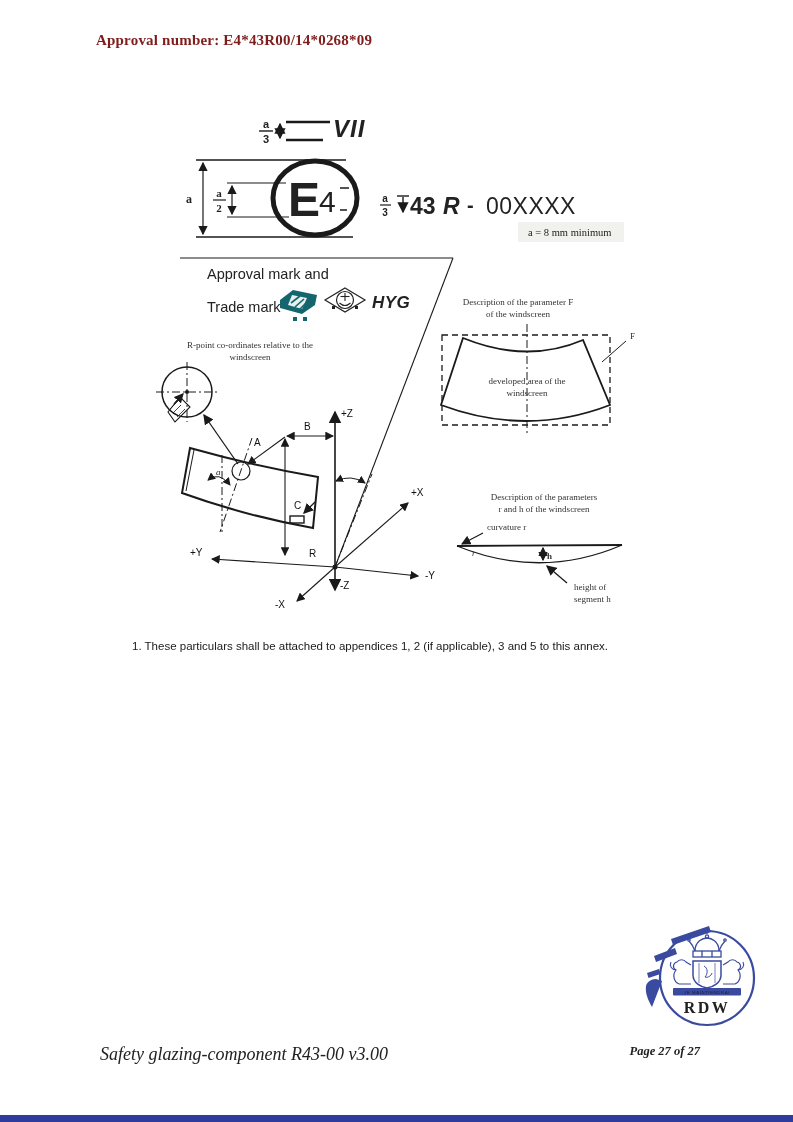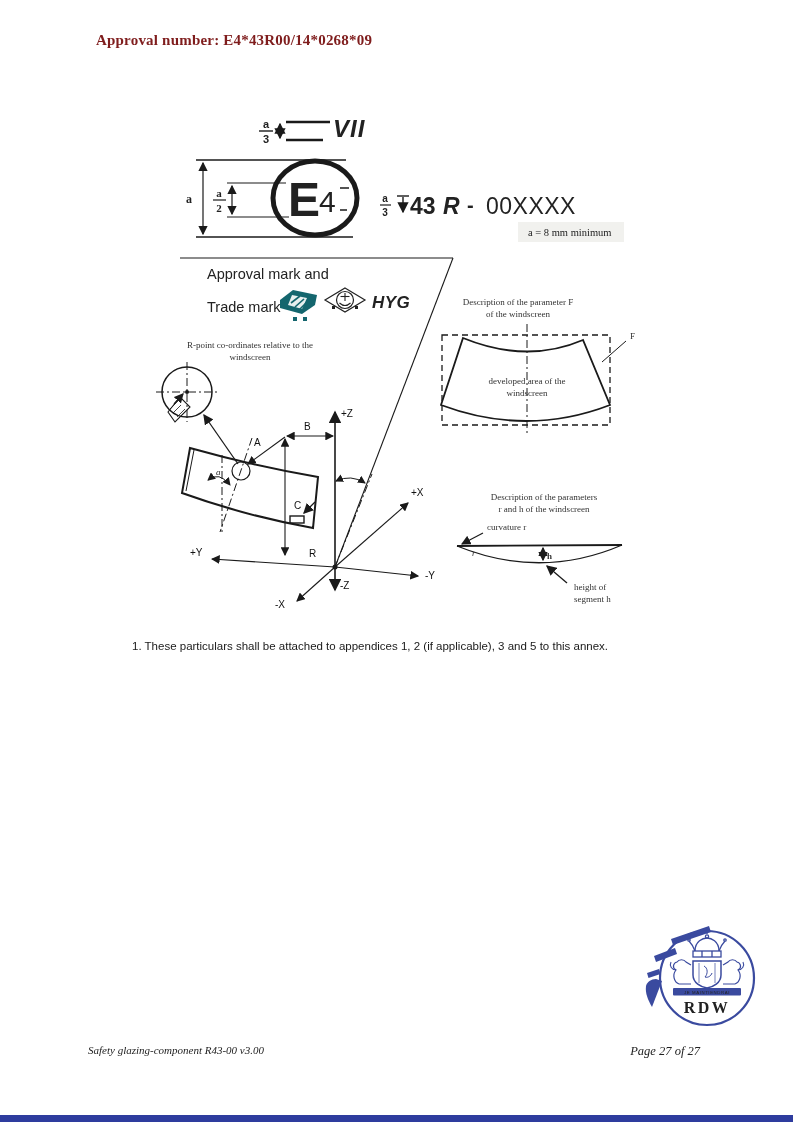--- a/index.html
+++ b/index.html
@@ -1,21 +1,21 @@
 <!DOCTYPE html>
 <html><head>
 <meta charset="utf-8">
 <style>
   html,body{margin:0;padding:0;background:#fff;}
   body{width:793px;height:1122px;position:relative;font-family:"Liberation Serif",serif;overflow:hidden;}
   .abs{position:absolute;}
   #approval-number{left:96px;top:32px;font-weight:bold;font-size:15px;color:#7f1d1d;letter-spacing:.2px;}
   #footnote{left:96px;top:640px;font-family:"Liberation Sans",sans-serif;font-size:11.5px;color:#1a1a1a;margin-left:36px;}
-  #footer-left{left:88px;top:1044px;font-style:italic;font-size:11px;color:#222;}
-  #footer-right{right:93px;top:1044px;font-style:italic;font-size:12.5px;color:#222;}
+  #footer-left{left:100px;top:1044px;font-style:italic;font-size:18px;color:#222;}
+  #footer-right{right:93px;top:1044px;font-style:italic;font-size:12.5px;color:#222;font-weight:bold;}
   #bottom-bar{left:0;bottom:0;width:100%;height:7px;}
   svg text{fill:#222;}
   .ser{font-family:"Liberation Serif",serif;}
   .san{font-family:"Liberation Sans",sans-serif;}
   .cap{font-family:"Liberation Sans",sans-serif;font-size:14.5px;}
   .small-ser{font-family:"Liberation Serif",serif;font-size:9px;fill:#333;}
   .axis{font-family:"Liberation Sans",sans-serif;font-size:10px;fill:#111;}
   .ln{stroke:#1a1a1a;fill:none;}
   .dd{stroke-dasharray:8 3 2 3;}
   .dsh{stroke-dasharray:6 4;}

